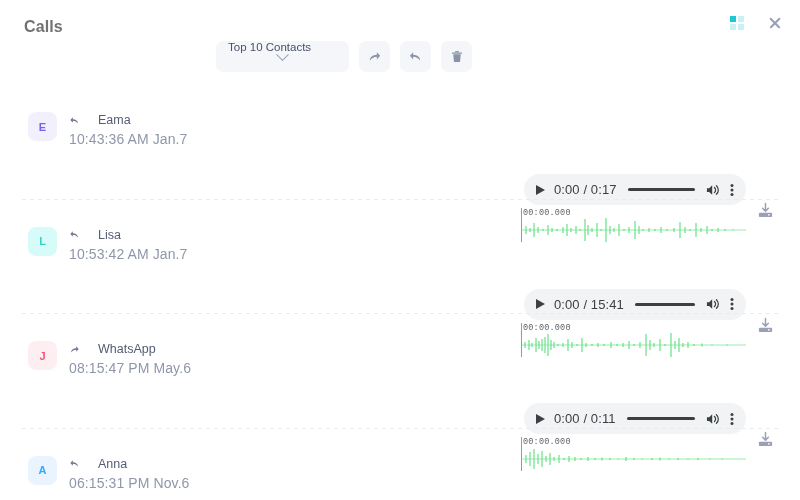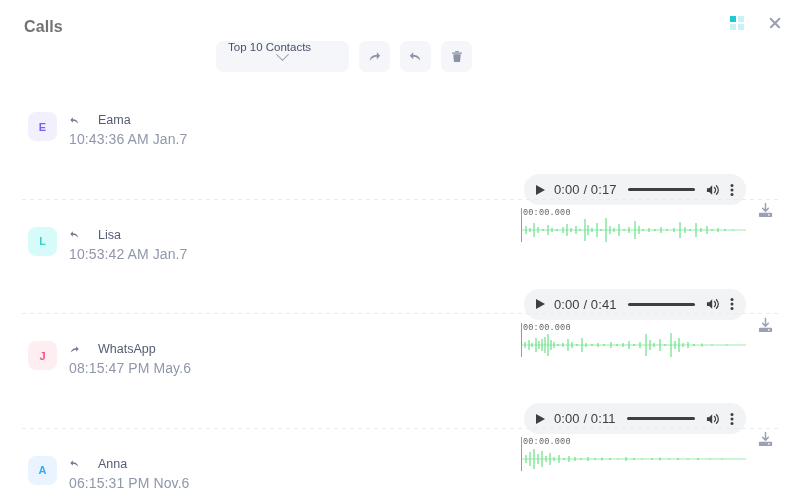--- a/index.html
+++ b/index.html
@@ -244,21 +244,21 @@
           <svg class="dir-icon" viewBox="0 0 16 16">
             <path d="M13 12.5c0-4-3-6.2-7.5-6.4V3.4L2 7.3l3.5 3.9V8.2C9 8.4 11.2 9.8 13 12.5z" fill="#6f7790"></path>
           </svg>
           <span class="c-name">Lisa</span>
         </div>
         <div class="c-time">10:53:42 AM Jan.7</div>
       </div>
     </div>
     <div class="player">
       <span class="play-tri"></span>
-      <span class="time-txt">0:00 / 0:41</span>
+      <span class="time-txt">0:00 / 15:41</span>
       <span class="seek"></span>
       <span class="vol">
         <svg width="15" height="14" viewBox="0 0 16 14">
           <path d="M1 5h2.4L6.6 2v10L3.4 9H1z" fill="#3c4043"></path>
           <path d="M9 4.3a3.6 3.6 0 010 5.4" stroke="#3c4043" stroke-width="1.3" fill="none" stroke-linecap="round"></path>
           <path d="M11.1 2.4a6.2 6.2 0 010 9.2" stroke="#3c4043" stroke-width="1.3" fill="none" stroke-linecap="round"></path>
         </svg>
       </span>
       <span class="kebab">
         <svg width="4" height="14" viewBox="0 0 4 14">

